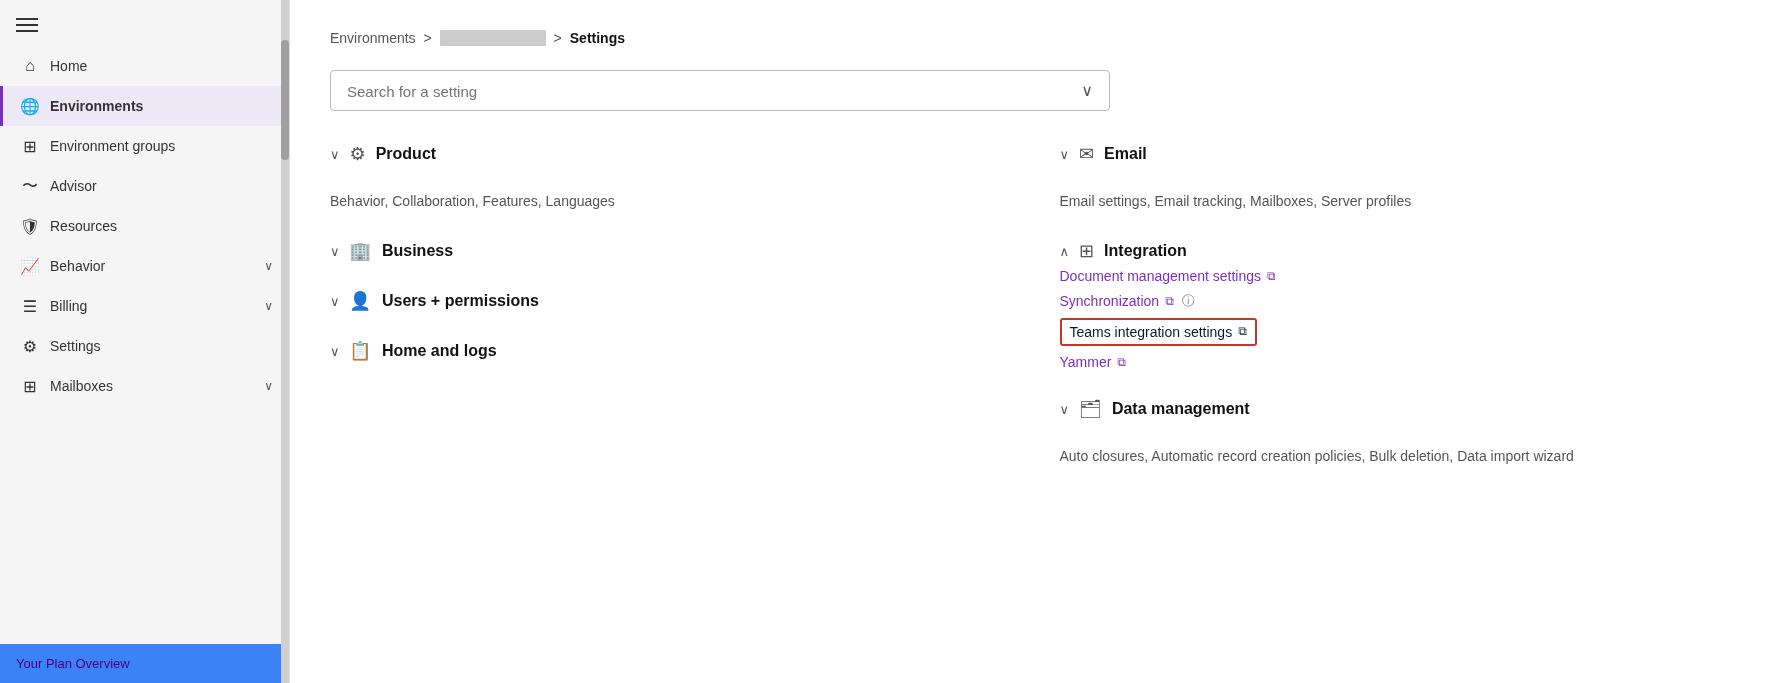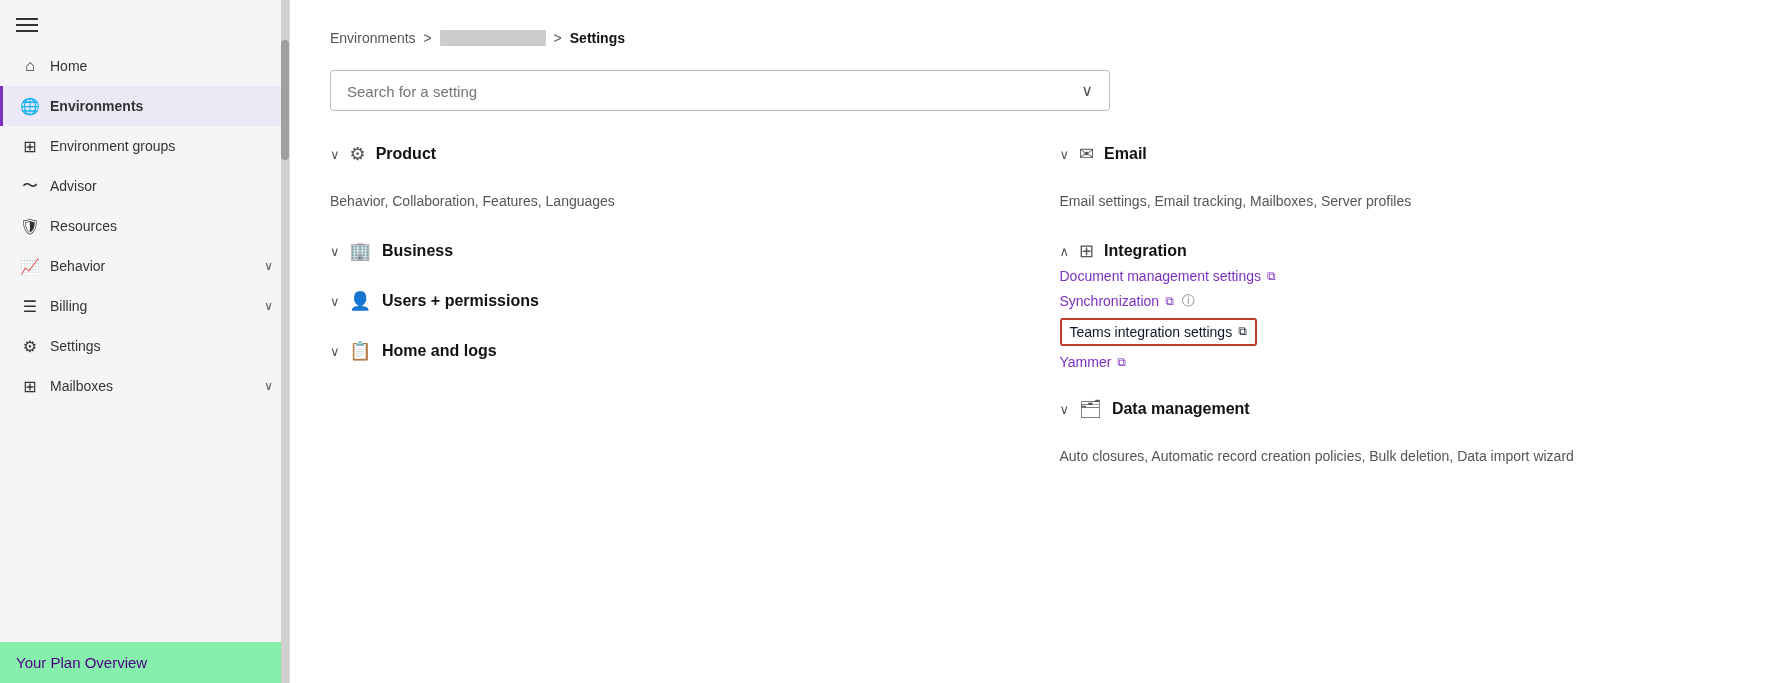--- a/index.html
+++ b/index.html
@@ -76,23 +76,23 @@
       font-size: 16px;
       flex-shrink: 0;
     }
     .nav-chevron {
       margin-left: auto;
       font-size: 12px;
       color: #555;
     }
     .sidebar-bottom {
       margin-top: auto;
-      background: #86efac;
+      background: #3b82f6;
       padding: 12px 16px;
-      font-size: 15px;
+      font-size: 13px;
       color: #4a0080;
       cursor: pointer;
     }
 
     
     .main {
       flex: 1;
       padding: 30px 40px;
       overflow-y: auto;
       background: #fff;

